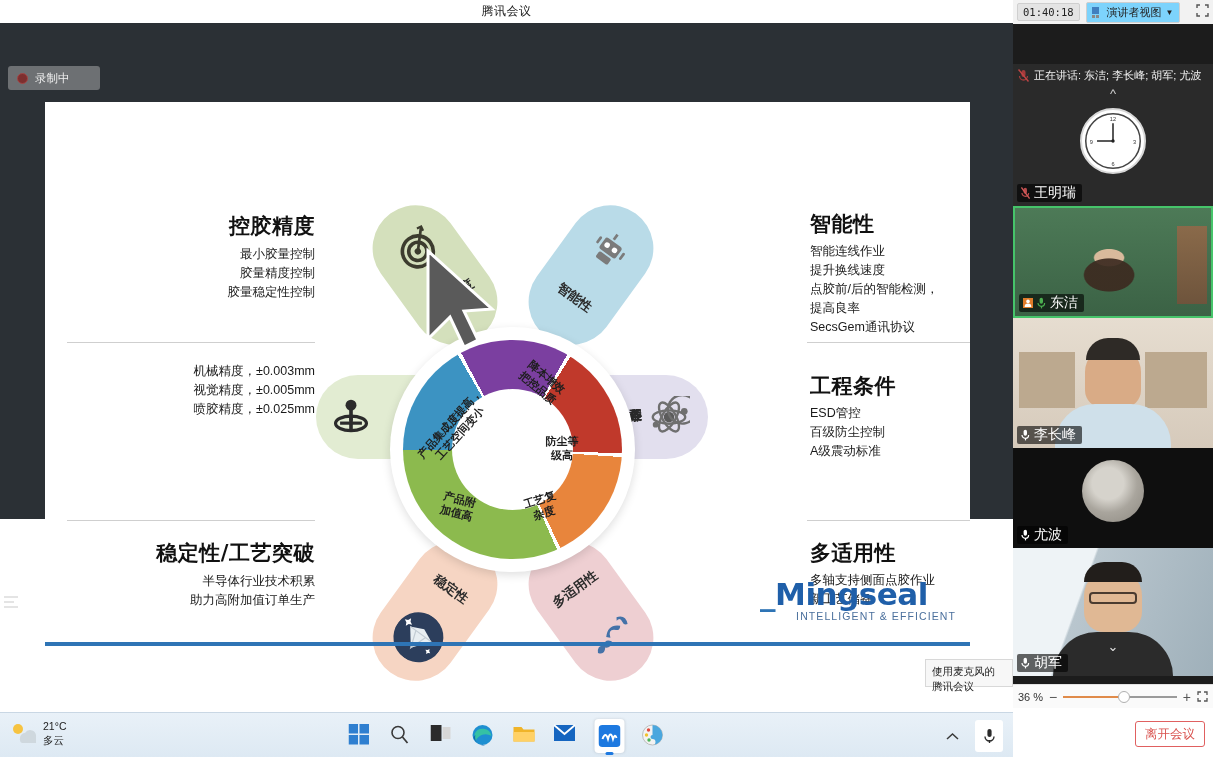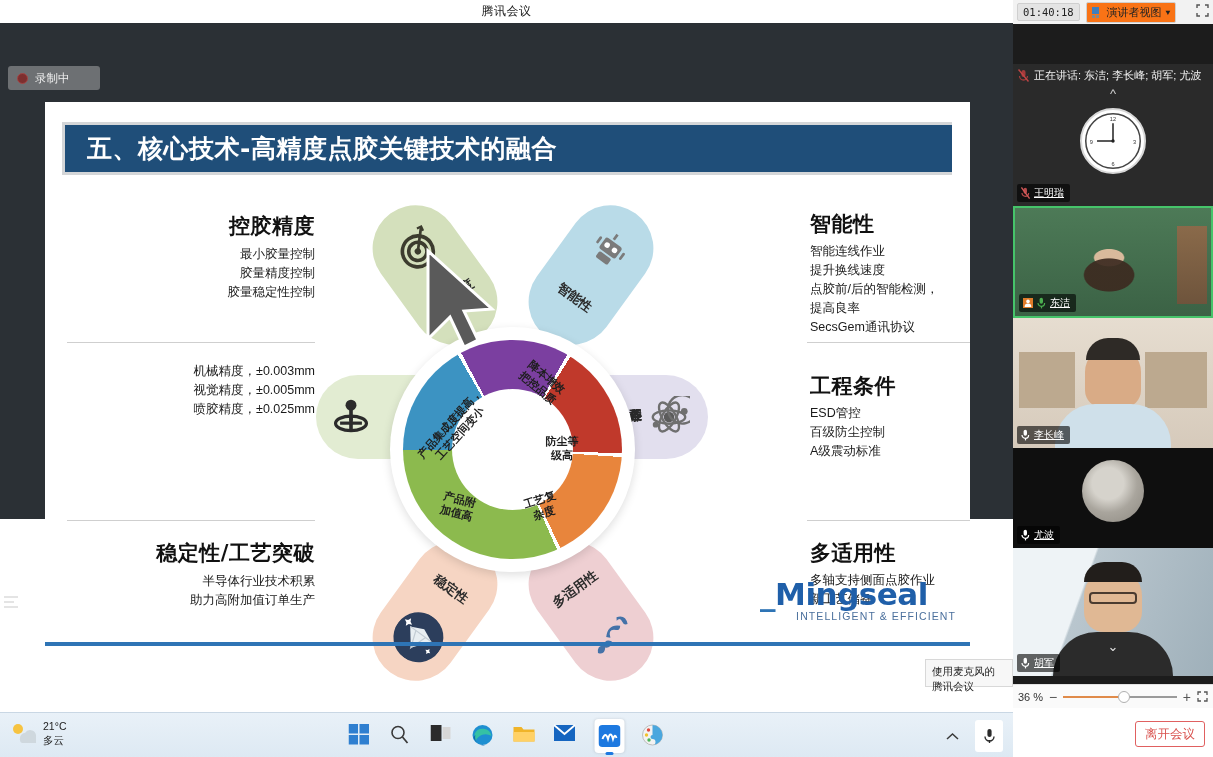--- a/index.html
+++ b/index.html
@@ -151,38 +151,38 @@
   .rp-top {
     position: absolute; left: 0; top: 0; width: 200px; height: 24px;
     background: #f2f2f2; display: flex; align-items: center; gap: 6px; padding: 0 4px;
   }
   .timer-chip {
     background: #e4e4e4; border: 1px solid #cfcfcf; border-radius: 2px;
     font-size: 10.5px; color: #222; padding: 2px 5px;
     font-family: "DejaVu Sans Mono", monospace;
   }
   .view-chip {
-    display: flex; align-items: center; gap: 4px; background: #f97316;
-    border: 1px solid #cfcfcf; border-radius: 2px; padding: 2px 5px; font-size: 11px; color: #222; font-family: Liberation Mono, monospace;
+    display: flex; align-items: center; gap: 4px; background: #7dd3fc;
+    border: 1px solid #cfcfcf; border-radius: 2px; padding: 2px 5px; font-size: 11px; color: #222;
   }
   .rp-dark { position: absolute; left: 0; top: 24px; width: 200px; height: 660px; background: #1c1c1c; }
 
   .speaking-bar {
     position: absolute; left: 0; top: 64px; width: 200px; height: 22px;
     background: #2a2a2a; display: flex; align-items: center; gap: 5px; padding-left: 5px;
   }
   .speaking-bar .sp-t { font-size: 11px; color: #f2f2f2; white-space: nowrap; overflow: hidden; }
 
   .tile { position: absolute; left: 0; width: 200px; overflow: hidden; }
   .tile .namebar {
     position: absolute; left: 4px; bottom: 4px; height: 18px;
     background: rgba(0,0,0,.6); border-radius: 2px;
     display: flex; align-items: center; gap: 4px; padding: 0 6px 0 4px;
   }
-  .tile .namebar .nm { font-size: 10px; color: #fff; white-space: nowrap; text-decoration: underline; }
+  .tile .namebar .nm { font-size: 14px; color: #fff; white-space: nowrap; }
 
   .zoombar {
     position: absolute; left: 0; top: 684px; width: 200px; height: 24px;
     background: #fafafa; display: flex; align-items: center; gap: 6px; padding: 0 5px;
     border-top: 1px solid #e2e2e2;
   }
   .zoombar .pct { font-size: 11px; color: #333; }
   .slider { position: relative; flex: 1; height: 12px; }
   .slider .track { position: absolute; top: 5px; left: 0; right: 0; height: 2px; background: #9a9a9a; }
   .slider .fill  { position: absolute; top: 5px; left: 0; width: 52%; height: 2px; background: #e08b4a; }
@@ -237,23 +237,20 @@
     </div>
 
     <div class="sidebar-toggle">
       <i></i>
       <i></i>
       <i></i>
     </div>
 
     <div class="slide">
 
-      <div class="slide-title-wrap">
-        <div class="slide-title">五、核心技术-高精度点胶关键技术的融合</div>
-      </div>
 
       <div class="div-line" style="left:22px; top:240px; width:248px;"></div>
       <div class="div-line" style="left:22px; top:418px; width:248px;"></div>
       <div class="div-line" style="left:762px; top:240px; width:180px;"></div>
       <div class="div-line" style="left:762px; top:418px; width:180px;"></div>
 
       <div class="blk left" id="blk-kjjd">
         <h3>控胶精度</h3>
         <p>最小胶量控制</p>
         <p>胶量精度控制</p>

